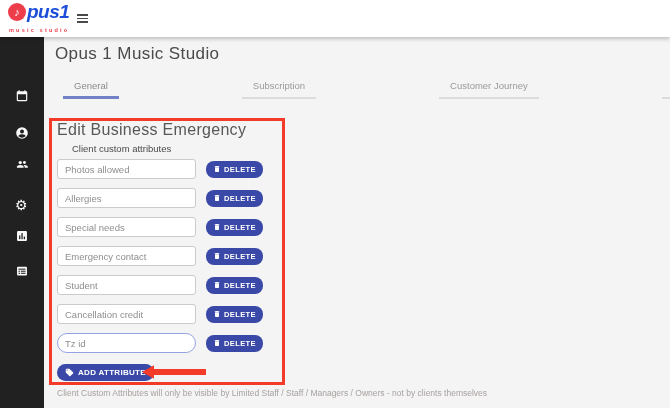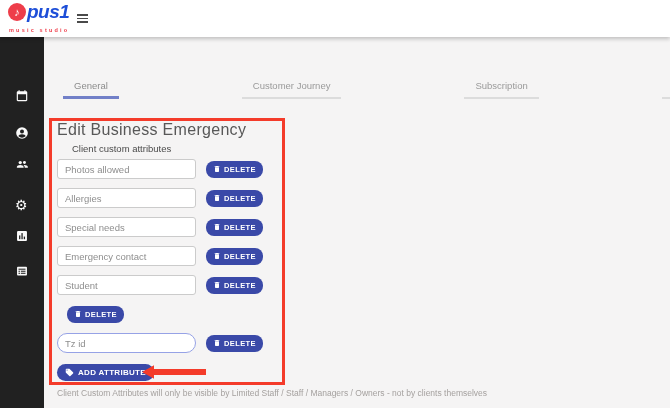--- a/index.html
+++ b/index.html
@@ -117,25 +117,26 @@
         <rect x="3.5" y="4.5" width="17" height="15" rx="1.5" fill="#fafafa"></rect>
         <rect x="6" y="8" width="12" height="1.8" fill="#212121"></rect>
         <rect x="6" y="11.5" width="2.5" height="1.8" fill="#212121"></rect>
           <rect x="10" y="11.5" width="8" height="1.8" fill="#212121"></rect>
         <rect x="6" y="15" width="2.5" height="1.8" fill="#212121"></rect>
           <rect x="10" y="15" width="8" height="1.8" fill="#212121"></rect>
       </svg>
     </span>
   </div>
 
+  <h1 class="page-title">Opus 1 Music Studio</h1>
 
   <div class="tabs">
     <div class="tab active">General</div>
+    <div class="tab">Subscription</div>
     <div class="tab">Customer Journey</div>
-    <div class="tab">Subscription</div>
     <div class="tab">Pa</div>
   </div>
 
   <h2 class="section-title">Edit Business Emergency</h2>
   <div class="section-sublabel">Client custom attributes</div>
 
   <div class="attr-rows">
   <div class="attr-row">
     <input class="attr-input" type="text" value="Photos allowed" style="">
     <button class="del-btn">
@@ -180,20 +181,21 @@
     <input class="attr-input" type="text" value="Student" style="">
     <button class="del-btn">
       <svg viewBox="0 0 24 24">
             <path fill="#ffffff" d="M6 19c0 1.1.9 2 2 2h8c1.1 0 2-.9 2-2V7H6v12zM19 4h-3.5l-1-1h-5l-1 1H5v2h14V4z"></path>
           </svg>
       <span class="del-label">DELETE</span>
     </button>
   </div>
 
   <div class="attr-row">
+    <input class="attr-input" type="text" value="Cancellation credit" style="">
     <button class="del-btn">
       <svg viewBox="0 0 24 24">
             <path fill="#ffffff" d="M6 19c0 1.1.9 2 2 2h8c1.1 0 2-.9 2-2V7H6v12zM19 4h-3.5l-1-1h-5l-1 1H5v2h14V4z"></path>
           </svg>
       <span class="del-label">DELETE</span>
     </button>
   </div>
 
   <div class="attr-row">
     <input class="attr-input focused" type="text" value="Tz id" style="">

